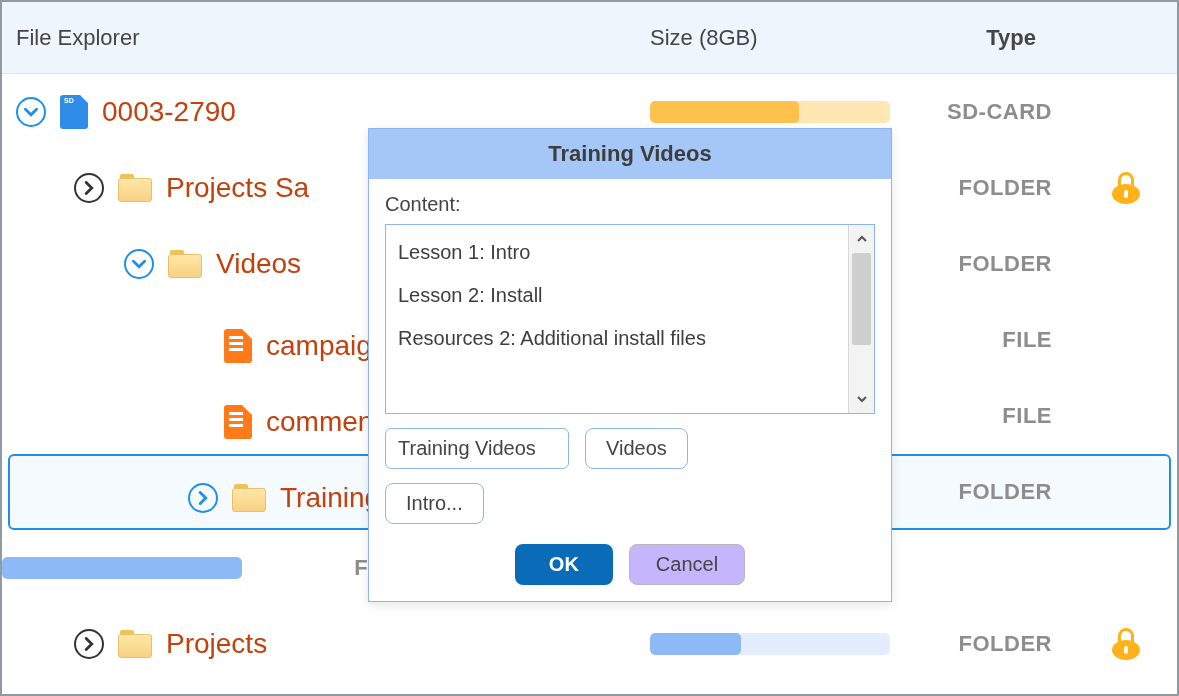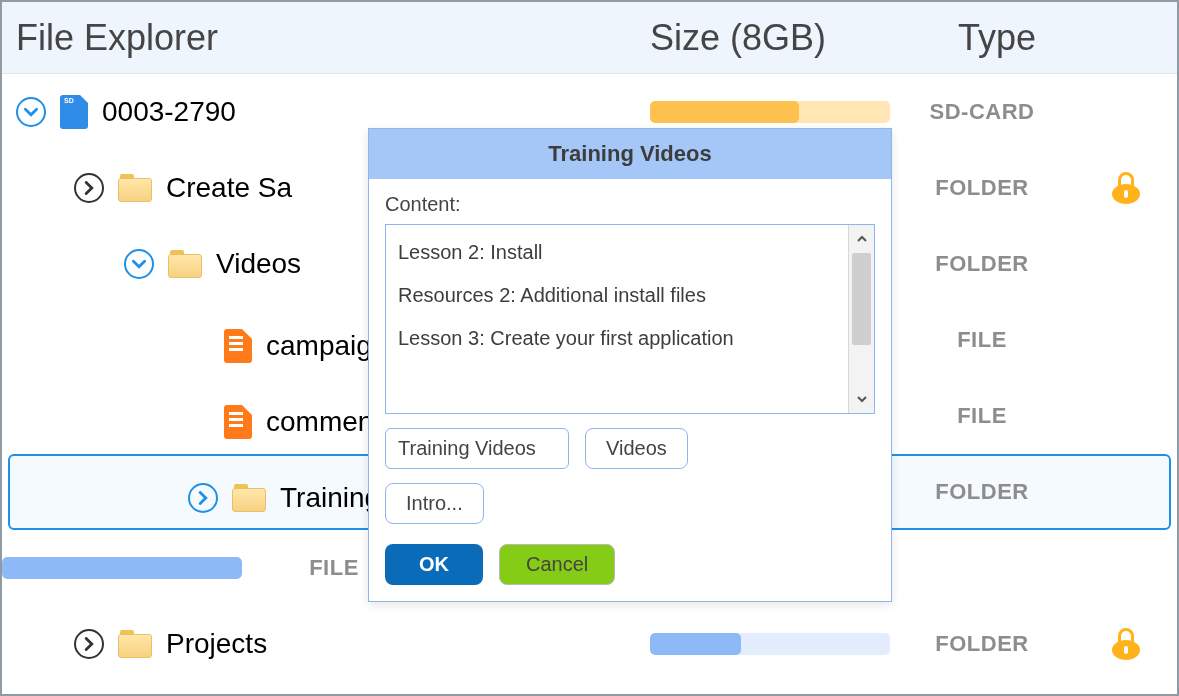--- a/index.html
+++ b/index.html
@@ -1,30 +1,30 @@
 <!DOCTYPE html>
 <html><head>
 <meta charset="utf-8">
 <style>
   * { box-sizing: border-box; margin: 0; padding: 0; }
   html, body { width: 1179px; height: 696px; font-family: "Segoe UI", Arial, sans-serif; overflow: hidden; }
   .window { width: 1179px; height: 696px; border: 2px solid #8f9aa3; background: #fff; position: relative; }
-  .header { display: flex; height: 72px; background: #eff5fc; border-bottom: 1px solid #dfe5ec; align-items: center; font-size: 36px; color: #454545; }
+  .header { display: flex; height: 72px; background: #eff5fc; border-bottom: 1px solid #dfe5ec; align-items: center; font-size: 22px; color: #454545; }
   .col-name { flex: 0 0 648px; padding-left: 14px; }
   .col-size { flex: 0 0 262px; }
-  .col-type { flex: 0 0 200px; text-align: right; padding-right: 76px; }
+  .col-type { flex: 0 0 200px; text-align: right; padding-right: 76px; font-weight: bold; }
   .col-lock { flex: 0 0 60px; }
 
   .rows { }
   .row { display: flex; align-items: center; height: 76px; position: relative; }
   .row.selected { background: #f5faff; border: 2px solid #1e90e8; border-radius: 6px; margin: 0 6px; }
-  .cell-name { flex: 0 0 648px; display: flex; align-items: center; font-size: 28px; color: #000000; }
+  .cell-name { flex: 0 0 648px; display: flex; align-items: center; font-size: 28px; color: #c2410c; }
   .row.selected .cell-name { flex: 0 0 640px; }
   .cell-size { flex: 0 0 262px; display: flex; align-items: center; }
-  .cell-type { flex: 0 0 200px; text-align: center; padding-right: 60px; font-size: 22px; font-weight: 700; color: #8d8d8d; letter-spacing: 0.5px; }
+  .cell-type { flex: 0 0 200px; text-align: right; padding-right: 60px; font-size: 22px; font-weight: 700; color: #8d8d8d; letter-spacing: 0.5px; }
   .cell-lock { flex: 0 0 60px; display: flex; align-items: center; justify-content: flex-start; }
 
   .indent-0 { padding-left: 14px; }
   .indent-1 { padding-left: 72px; }
   .indent-2 { padding-left: 122px; }
   .indent-3 { padding-left: 178px; margin-top: 12px; }
 
   .chevron { width: 30px; height: 30px; border: 2.5px solid; border-radius: 50%; display: inline-flex; align-items: center; justify-content: center; margin-right: 14px; flex-shrink: 0; }
   .chevron.blue { border-color: #1e90e8; color: #1e90e8; }
   .chevron.dark { border-color: #333; color: #333; }
@@ -64,23 +64,23 @@
   .list-items { flex: 1; overflow: hidden; padding: 6px 0; }
   .list-item { font-size: 20px; color: #3d3d3d; padding: 10px 12px; }
   .scrollbar { width: 26px; background: #f3f3f3; border-left: 1px solid #d8d8d8; display: flex; flex-direction: column; }
   .scroll-btn { height: 28px; display: flex; align-items: center; justify-content: center; color: #555; font-size: 12px; }
   .scroll-thumb { flex: 0 0 92px; background: #cfcfcf; margin: 0 3px; border-radius: 2px; }
   .scroll-track { flex: 1; }
 
   .action-row { display: flex; gap: 16px; margin-top: 14px; align-items: center; }
   .name-input { border: 1.5px solid #8fb5ef; border-radius: 6px; padding: 8px 12px; font-size: 20px; color: #444; width: 184px; background: #fff; }
   .btn-outline { border: 1.5px solid #8fb5ef; background: #fff; border-radius: 8px; padding: 8px 20px; font-size: 20px; color: #444; cursor: pointer; }
-  .btn-gray { border: 1.5px solid #b8b8b8; background: #84cc16; border-radius: 8px; padding: 8px 26px; font-size: 20px; color: #444; cursor: pointer; }
+  .btn-gray { border: 1.5px solid #b8b8b8; background: #c4b5fd; border-radius: 8px; padding: 8px 26px; font-size: 20px; color: #444; cursor: pointer; }
   .btn-primary { background: #0a6cb8; color: #fff; border: none; border-radius: 8px; padding: 8px 34px; font-size: 20px; font-weight: 700; cursor: pointer; }
-  .footer-row { display: flex; justify-content: flex-start; gap: 16px; margin-top: 20px; }
+  .footer-row { display: flex; justify-content: center; gap: 16px; margin-top: 20px; }
 </style>
 </head>
 <body>
 
 <div class="window">
 
   <div class="header">
     <div class="col-name">File Explorer</div>
     <div class="col-size">Size (8GB)</div>
     <div class="col-type">Type</div>
@@ -110,21 +110,21 @@
         <div class="cell-name indent-1">
           <span class="chevron dark">
             <svg viewBox="0 0 10 10">
               <path d="M3 1 L7 5 L3 9" fill="none" stroke="currentColor" stroke-width="2" stroke-linecap="round"></path>
             </svg>
           </span>
           <span class="folder-icon">
             <span class="tab"></span>
             <span class="body"></span>
           </span>
-          <span>Create Sa</span>
+          <span>Projects Sa</span>
         </div>
         <div class="cell-size">
           <div class="bar-track">
             <div class="bar-fill bar-blue" style="width: 100%;"></div>
           </div>
         </div>
         <div class="cell-type">FOLDER</div>
         <div class="cell-lock">
           <span class="lock-icon">
             <span class="shackle"></span>
@@ -238,23 +238,23 @@
         </div>
       </div>
     </div>
 
   <div class="dialog">
     <div class="dialog-title">Training Videos</div>
     <div class="dialog-body">
       <div class="dialog-label">Content:</div>
       <div class="listbox">
         <div class="list-items" id="list-items">
+            <div class="list-item">Lesson 1: Intro</div>
             <div class="list-item">Lesson 2: Install</div>
             <div class="list-item">Resources 2: Additional install files</div>
-            <div class="list-item">Lesson 3: Create your first application</div>
           </div>
         <div class="scrollbar">
           <div class="scroll-btn">
             <svg viewBox="0 0 10 10" width="10" height="10">
                 <path d="M1 7 L5 3 L9 7" fill="none" stroke="#555" stroke-width="2"></path>
               </svg>
           </div>
           <div class="scroll-thumb"></div>
           <div class="scroll-track"></div>
           <div class="scroll-btn">

